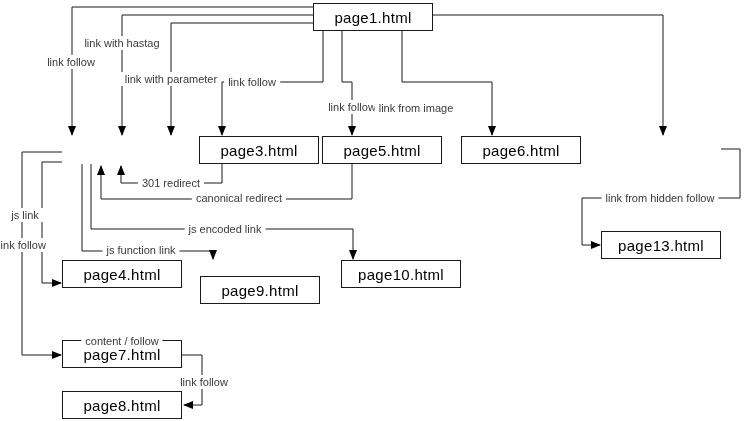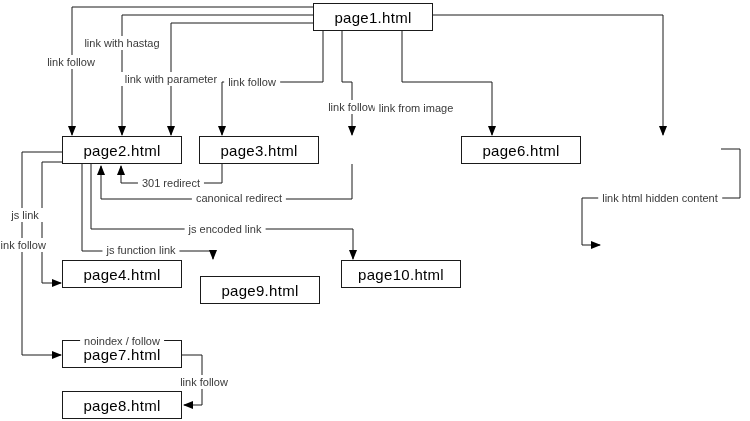--- a/index.html
+++ b/index.html
@@ -71,28 +71,31 @@
       <path d="M 62 152 L 22 152 L 22 355 L 61 355" marker-end="url(#arr)"></path>
       <path d="M 62 162 L 42 162 L 42 283 L 61 283" marker-end="url(#arr)"></path>
       <path d="M 721 149 L 740 149 L 740 198 L 582 198 L 582 245 L 600 245" marker-end="url(#arr)"></path>
       <path d="M 182 355 L 202 355 L 202 405 L 184 405" marker-end="url(#arr)"></path>
     </g>
   </svg>
 
   <div class="node" id="n-page1">
       <span>page1.html</span>
     </div>
-  <div class="node" id="n-page2">
-      <span>page2.html</span>
-    </div>
   <div class="node" id="n-page3">
       <span>page3.html</span>
     </div>
+  <div class="node" id="n-page5">
+      <span>page5.html</span>
+    </div>
   <div class="node" id="n-page6">
       <span>page6.html</span>
+    </div>
+  <div class="node" id="n-page13">
+      <span>page13.html</span>
     </div>
   <div class="node" id="n-page4">
       <span>page4.html</span>
     </div>
   <div class="node" id="n-page9">
       <span>page9.html</span>
     </div>
   <div class="node" id="n-page10">
       <span>page10.html</span>
     </div>
@@ -108,17 +111,17 @@
   <span class="elabel" id="el2">link with parameter</span>
   <span class="elabel" id="el3">link follow</span>
   <span class="elabel" id="el4">link follow</span>
   <span class="elabel" id="el5">link from image</span>
   <span class="elabel" id="el7">301 redirect</span>
   <span class="elabel" id="el8">canonical redirect</span>
   <span class="elabel" id="el9">js encoded link</span>
   <span class="elabel" id="el10">js function link</span>
   <span class="elabel" id="el11">link follow</span>
   <span class="elabel" id="el12">js link</span>
-  <span class="elabel" id="el13">link html hidden content</span>
+  <span class="elabel" id="el13">link from hidden follow</span>
   <span class="elabel" id="el14">link follow</span>
-  <span class="elabel" id="n7-annotation">noindex / follow</span>
+  <span class="elabel" id="n7-annotation">content / follow</span>
 
 </div>
 
 </body></html>

